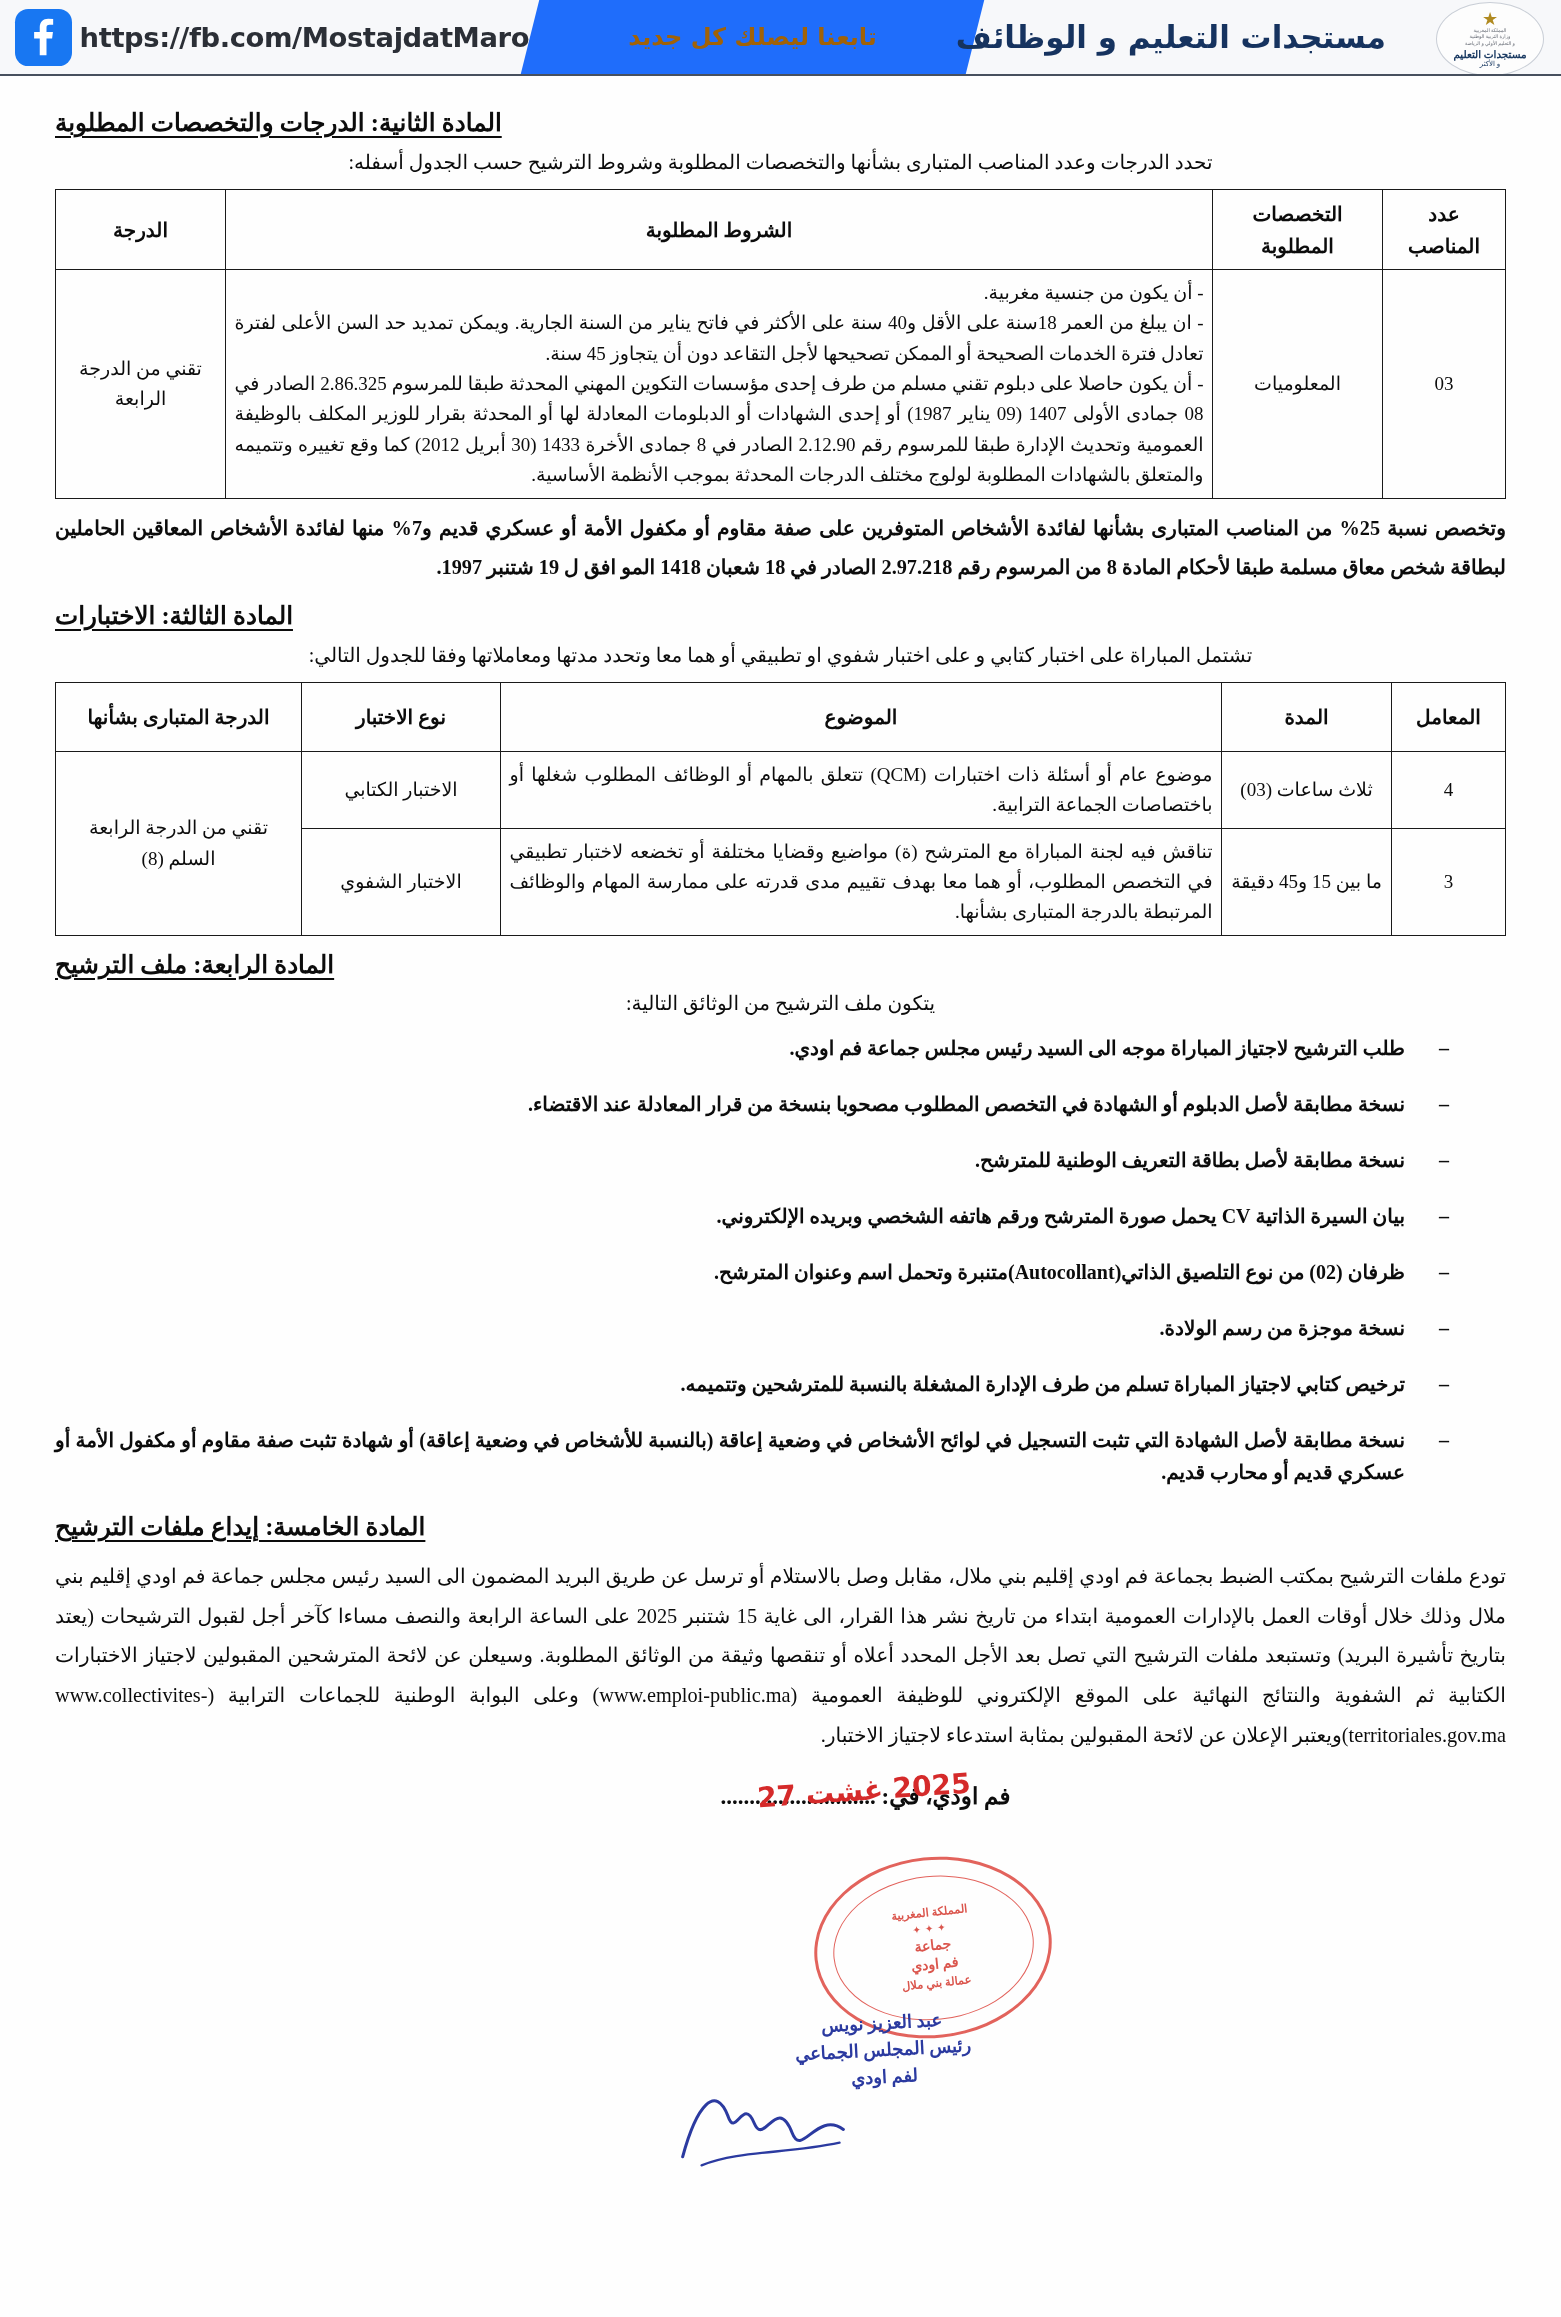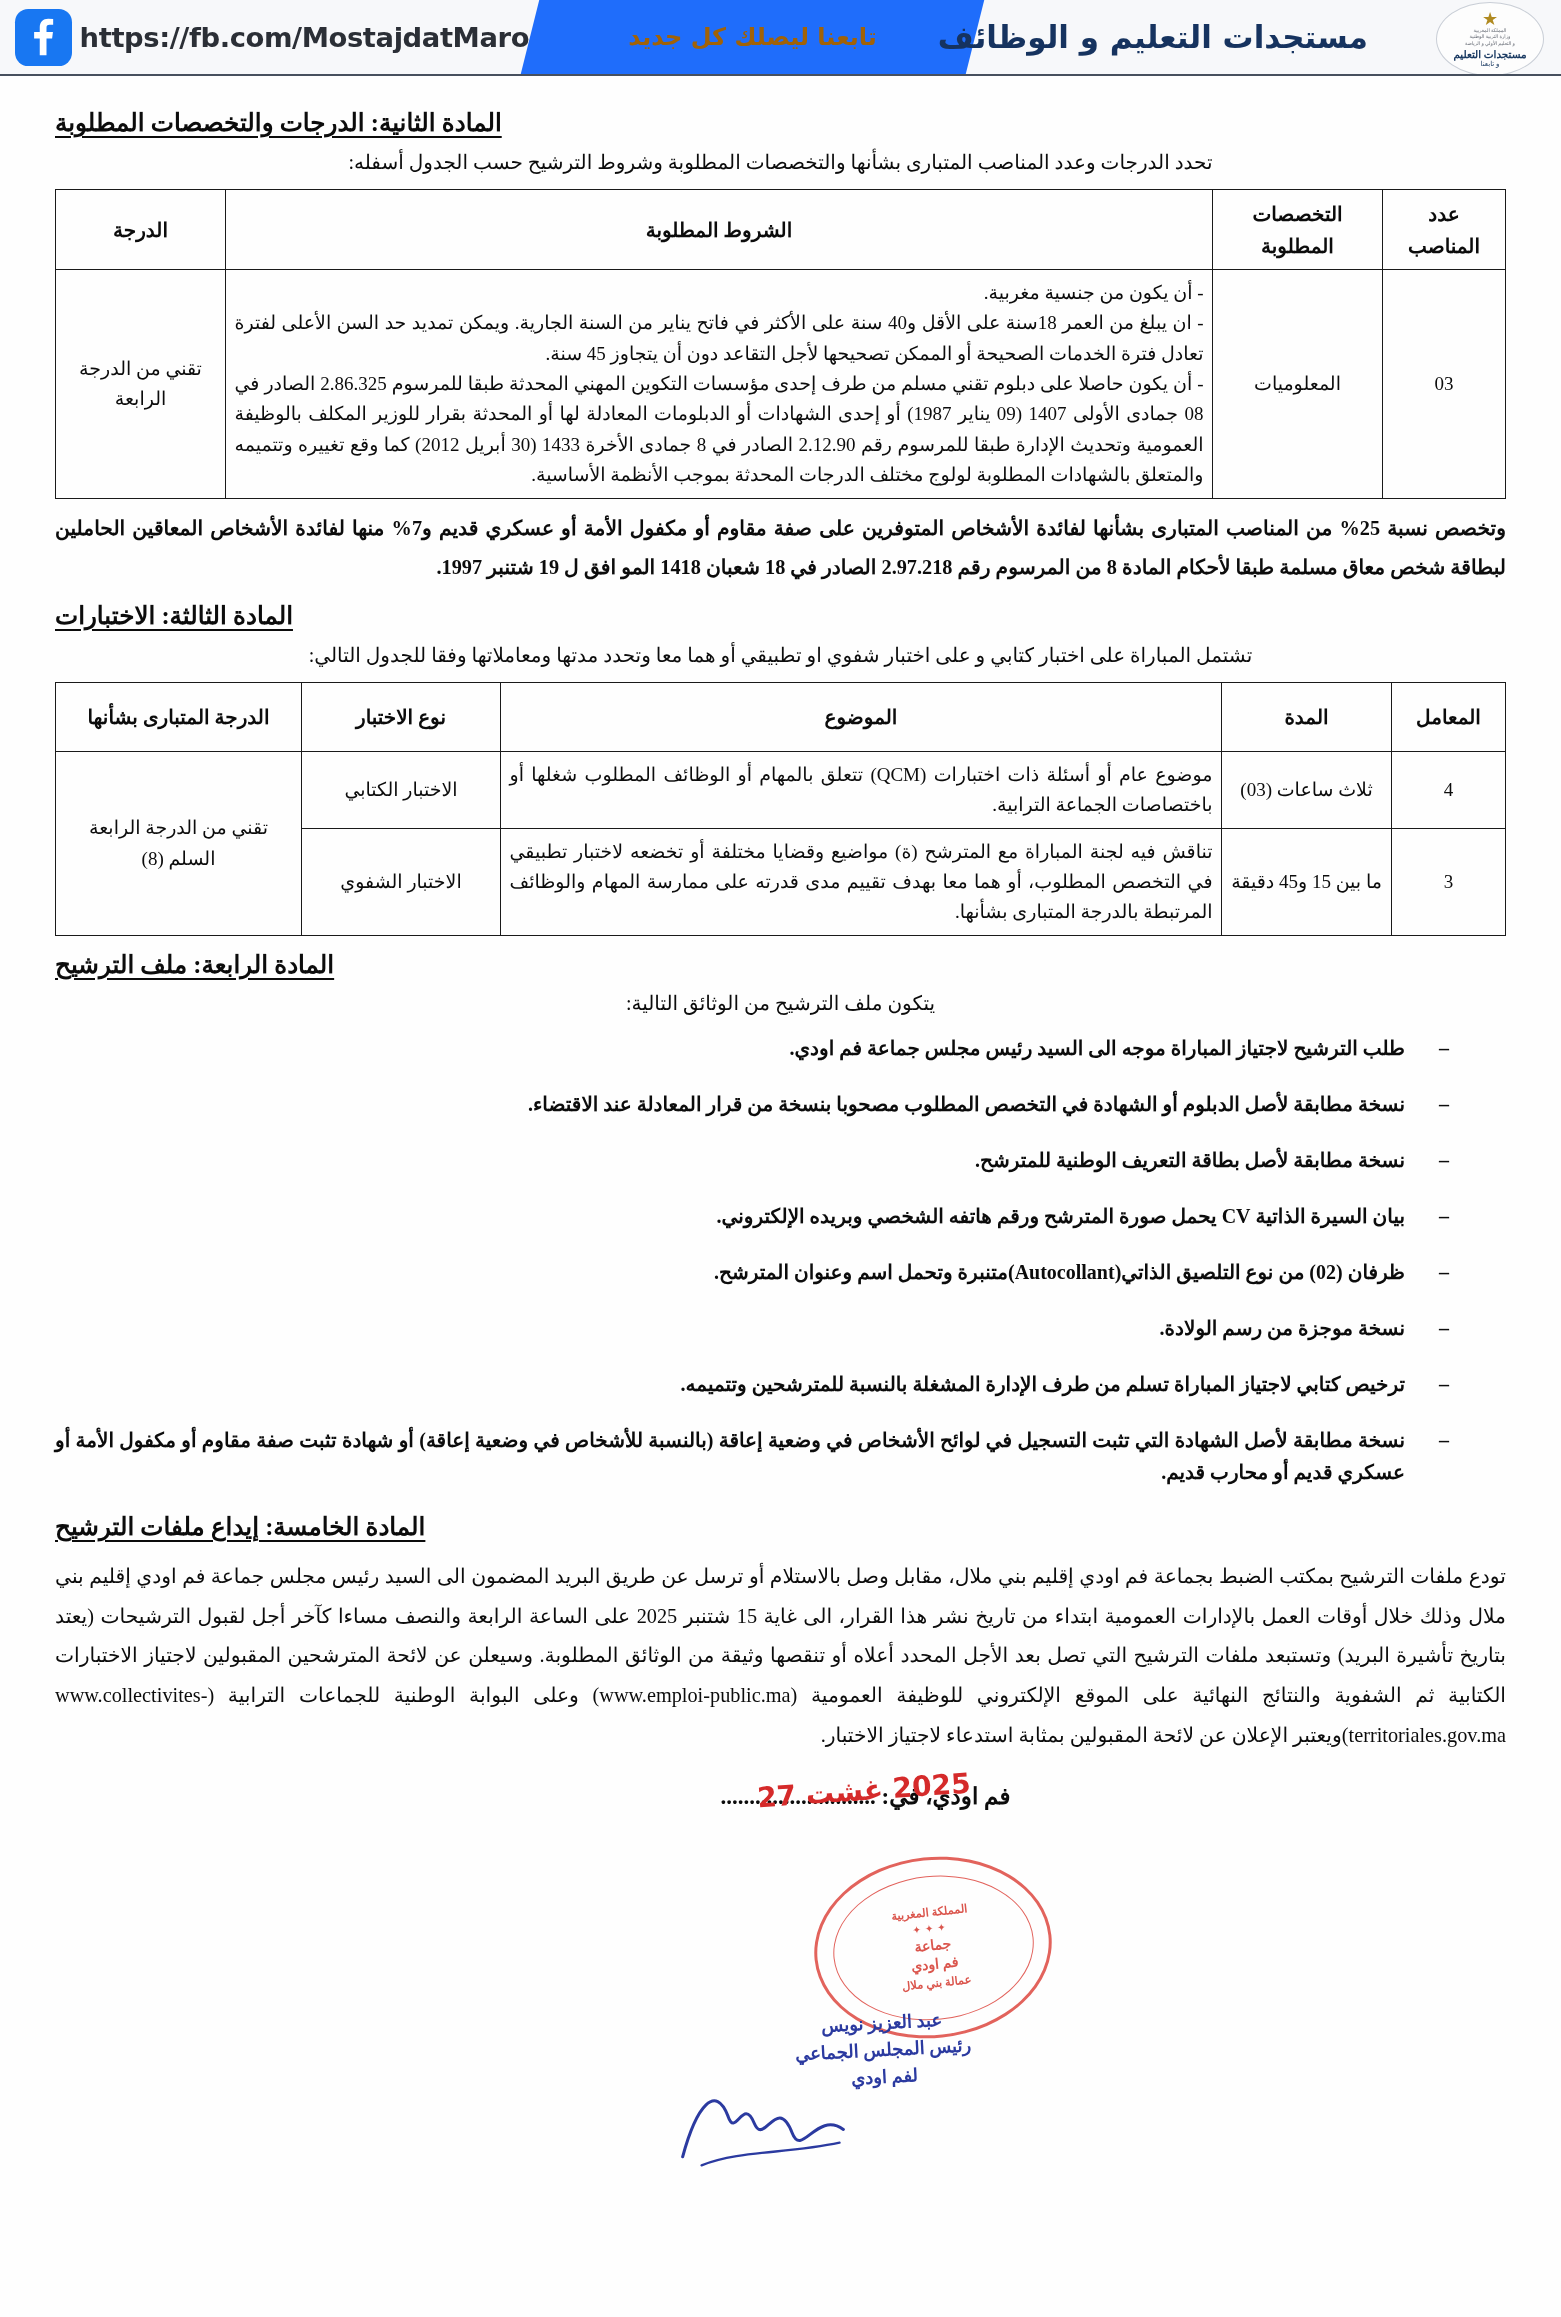--- a/index.html
+++ b/index.html
@@ -64,21 +64,21 @@
     color:#a16207;
     font-family:"DejaVu Sans", sans-serif;
     font-weight:bold;
     font-size:24px;
     direction:rtl;
     white-space:nowrap;
     z-index:3;
   }
   .banner-title{
     position:absolute;
-    right:193px;
+    right:175px;
     top:0;height:74px;
     display:flex;align-items:center;
     direction:rtl;
     color:#16335f;
     font-family:"DejaVu Sans", sans-serif;
     font-weight:bold;
     font-size:31px;
     white-space:nowrap;
   }
   .crest{
@@ -276,21 +276,21 @@
     <div class="slant-text">تابعنا ليصلك كل جديد</div>
 
     <div class="banner-title">مستجدات التعليم و الوظائف</div>
 
     <div class="crest">
       <div class="emb">★</div>
       <div class="l1">المملكة المغربية</div>
       <div class="l1">وزارة التربية الوطنية</div>
       <div class="l1">و التعليم الأولي و الرياضة</div>
       <div class="l2">مستجدات التعليم</div>
-      <div class="l3">و تابعنا</div>
+      <div class="l3">و الأكثر</div>
     </div>
   </div>
 
   <div class="content">
 
     <h2 class="article">المادة الثانية: الدرجات والتخصصات المطلوبة</h2>
     <p class="lead">تحدد الدرجات وعدد المناصب المتبارى بشأنها والتخصصات المطلوبة وشروط الترشيح حسب الجدول أسفله:</p>
 
     <table class="doc">
       <colgroup>

